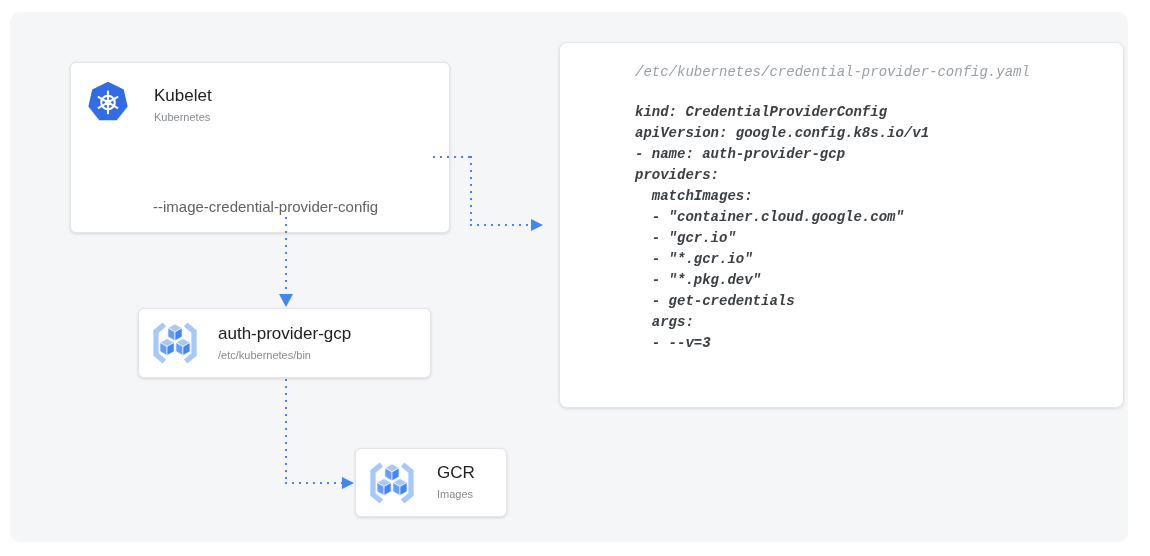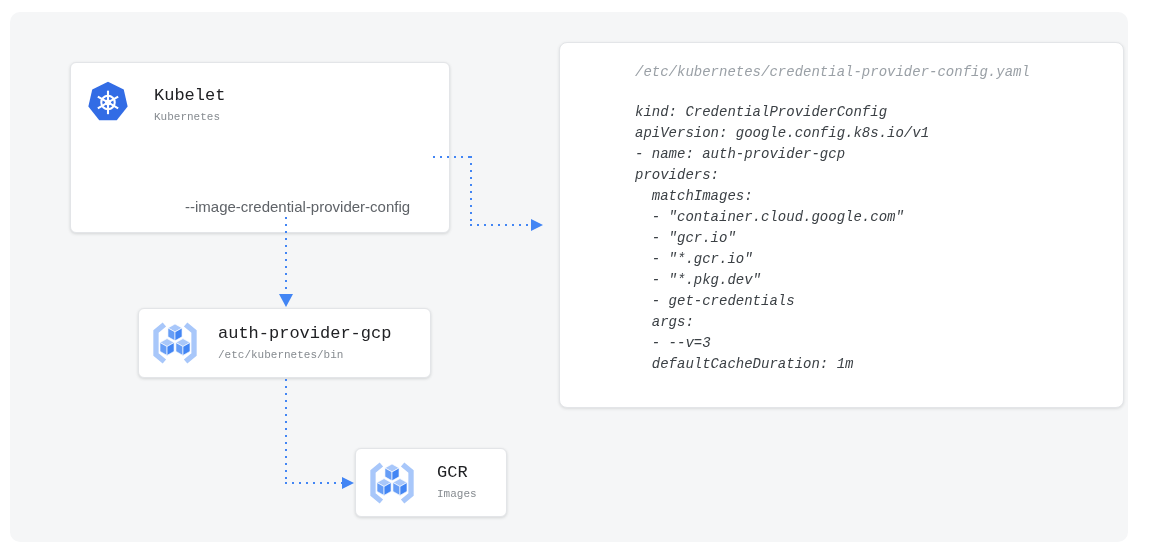--- a/index.html
+++ b/index.html
@@ -32,35 +32,34 @@
 
   .node-kubelet  { left: 70px;  top: 62px;  width: 380px; height: 171px; }
   .node-auth     { left: 138px; top: 308px; width: 293px; height: 70px; }
   .node-gcr      { left: 355px; top: 448px; width: 152px; height: 69px; }
 
   .nicon { position: absolute; display: block; line-height: 0; }
   .node-kubelet .nicon { left: 16px; top: 18px; }
   .node-auth   .nicon  { left: 11px; top: 11px; }
   .node-gcr    .nicon  { left: 11px; top: 11px; }
 
-  .ntext { position: absolute; font-family: Liberation Mono, monospace; }
+  .ntext { position: absolute; }
   .node-kubelet .ntext { left: 83px; top: 21px; }
   .node-auth   .ntext  { left: 79px; top: 13px; }
   .node-gcr    .ntext  { left: 81px; top: 12px; }
 
   .ntitle { font-size: 17px; line-height: 23px; color: #202124; }
   .nsub   { font-size: 11px; line-height: 21px; color: #868b90; }
 
   .flags {
     position: absolute;
     left: 82px; top: 84px;
     font-size: 15px; line-height: 24px;
     color: #5f6368;
     white-space: pre;
-    margin-left: 32px;
   }
 
   .code-box {
     position: absolute;
     left: 543px; top: 42px;
     width: 565px; height: 366px;
     background: #ffffff;
     border: 1px solid #e3e5e8;
     border-radius: 8px;
     box-shadow: 0 1px 3px rgba(60,64,67,0.14);
@@ -70,21 +69,21 @@
     margin-left: 16px;
   }
   .code-filename {
     font-size: 14px; line-height: 21px;
     color: #9aa0a6;
     white-space: pre;
     margin-bottom: 19px;
   }
   .code-line {
     font-size: 14px; line-height: 21px;
-    font-weight: normal;
+    font-weight: bold;
     color: #3b4045;
     white-space: pre;
   }
 
   
   .dot-h, .dot-v { position: absolute; }
   .dot-h {
     height: 2px;
     background-image: repeating-linear-gradient(to right,
       #4285f4 0, #4285f4 2px, transparent 2px, transparent 7px);
@@ -213,21 +212,20 @@
     <div class="code-line">- name: auth-provider-gcp</div>
     <div class="code-line">providers:</div>
     <div class="code-line">  matchImages:</div>
     <div class="code-line">  - "container.cloud.google.com"</div>
     <div class="code-line">  - "gcr.io"</div>
     <div class="code-line">  - "*.gcr.io"</div>
     <div class="code-line">  - "*.pkg.dev"</div>
     <div class="code-line">  - get-credentials</div>
     <div class="code-line">  args:</div>
     <div class="code-line">  - --v=3</div>
-    <div class="code-line">  defaultCacheDuration: 1m</div>
   </div>
 
   <div class="dot-h conn-a-h1"></div>
   <div class="dot-v conn-a-v"></div>
   <div class="dot-h conn-a-h2"></div>
   <div class="arrow-right conn-a-head"></div>
 
   <div class="dot-v conn-b-v"></div>
   <div class="arrow-down conn-b-head"></div>
 

